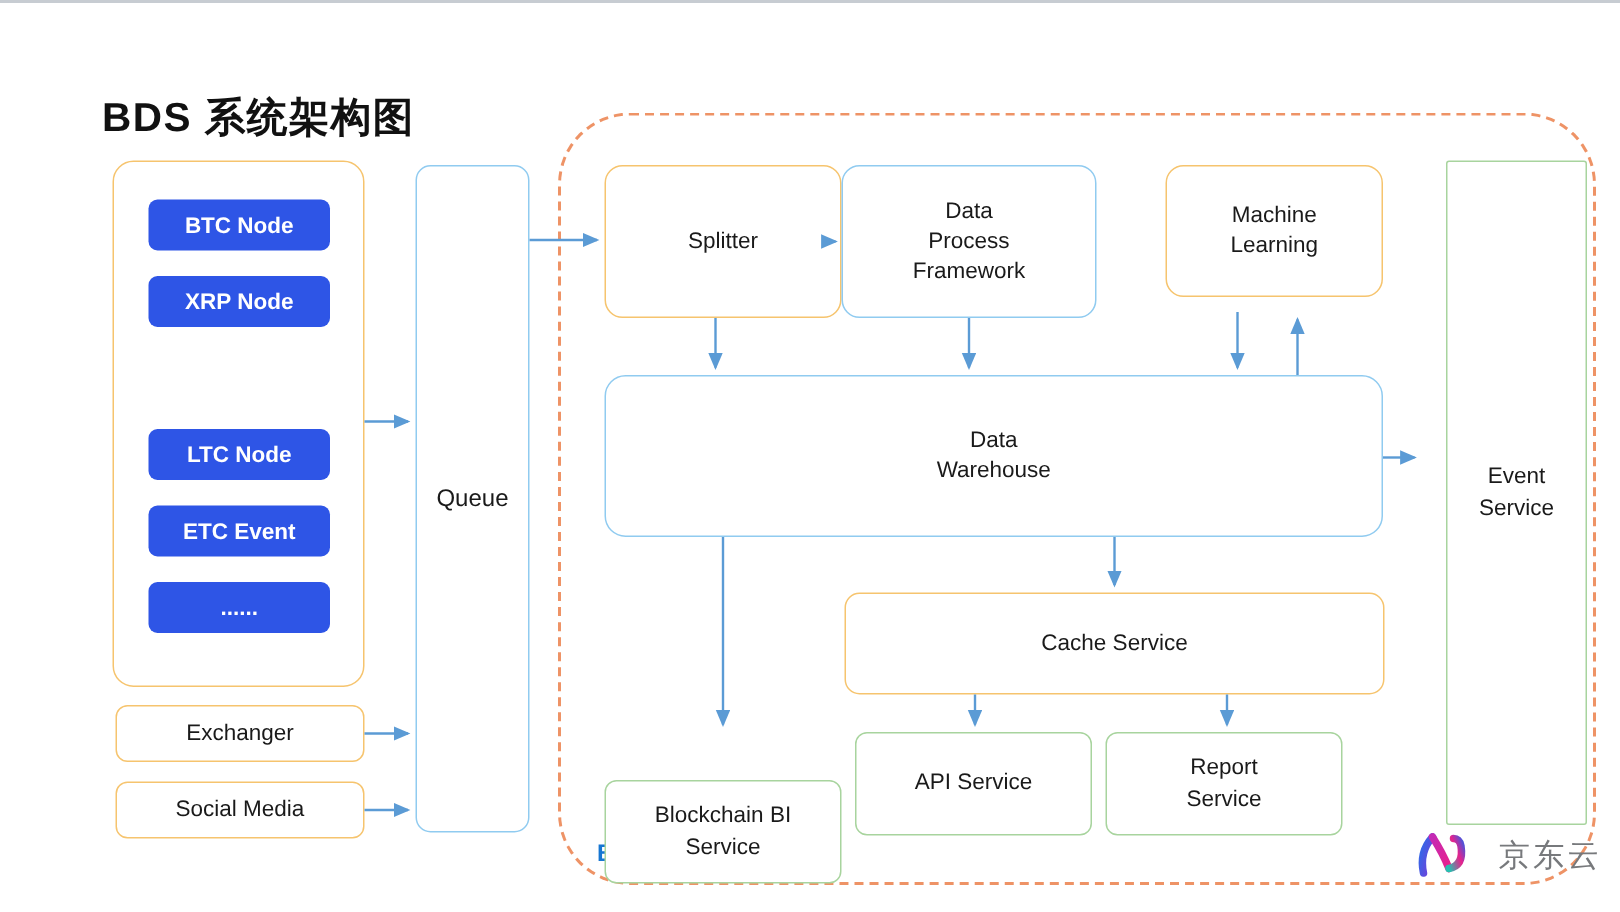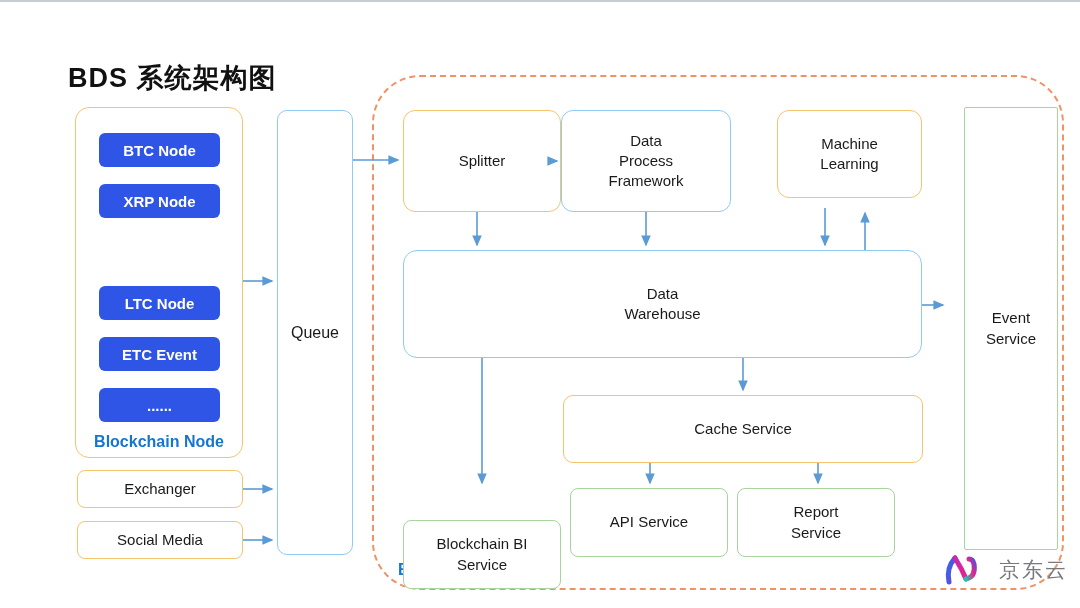--- a/index.html
+++ b/index.html
@@ -70,21 +70,20 @@
 <div class="topbar"></div>
 
 <div class="title">BDS 系统架构图</div>
 
 <div class="panel">
   <div class="node-btn" style="top:25px">BTC Node</div>
   <div class="node-btn" style="top:76px">XRP Node</div>
   <div class="node-btn" style="top:178px">LTC Node</div>
   <div class="node-btn" style="top:229px">ETC Event</div>
   <div class="node-btn" style="top:280px">......</div>
-  <div class="panel-label">Blockchain Node</div>
 </div>
 
 <div class="box b-orange src-box" style="top:470px">Exchanger</div>
 <div class="box b-orange src-box" style="top:521px">Social Media</div>
 
 <div class="box b-blue queue">Queue</div>
 
 <div class="dashed-group"></div>
 <div class="bds-label">BDS</div>
 

